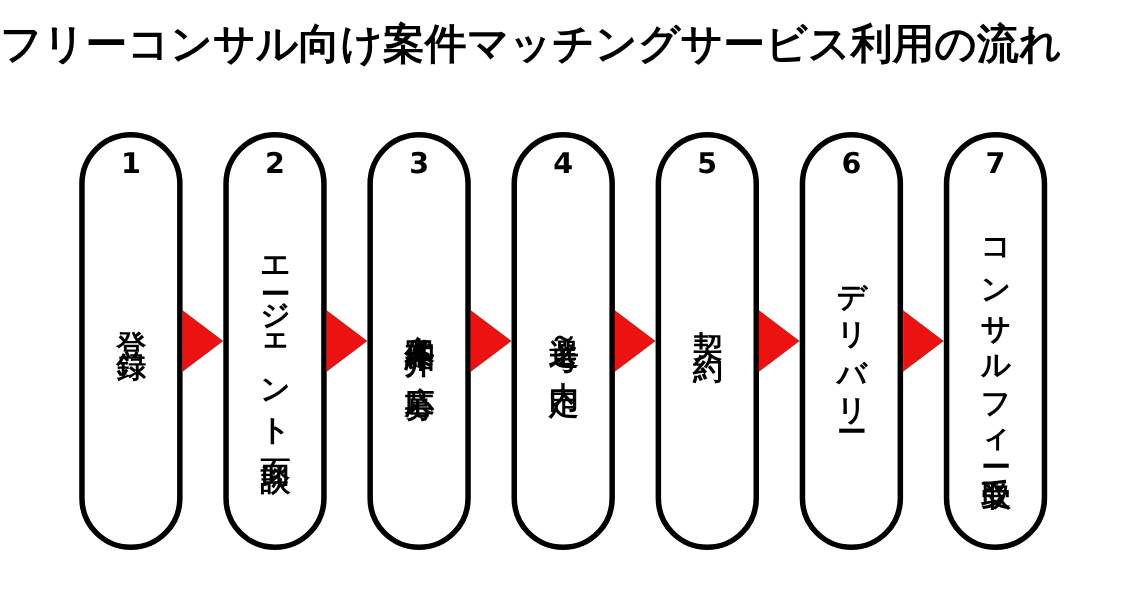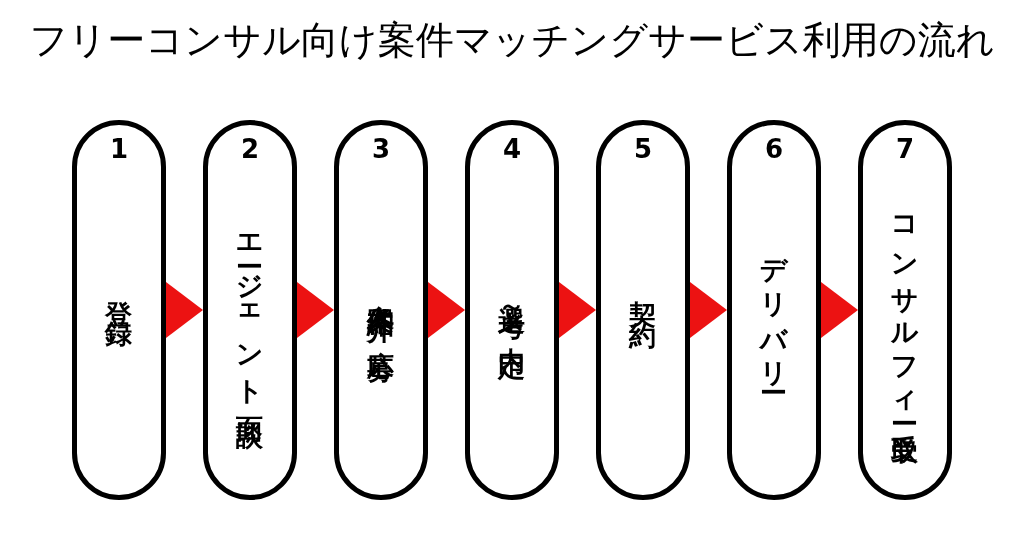--- a/index.html
+++ b/index.html
@@ -20,23 +20,22 @@
     position:relative;
     width:1024px;height:538px;
     background:var(--bg-color);
     overflow:hidden;
   }
   .title{
     position:absolute;
     top:20px;left:0;
     width:100%;
     margin:0;
-    text-align:center;
     font-size:38px;
-    font-weight:400;
+    font-weight:700;
     letter-spacing:0;
     line-height:1.1;
     color:var(--text-color);
     white-space:nowrap;
   }
   .flow{
     position:absolute;
     top:120px;left:72px;
     width:880px;height:380px;
     display:flex;

